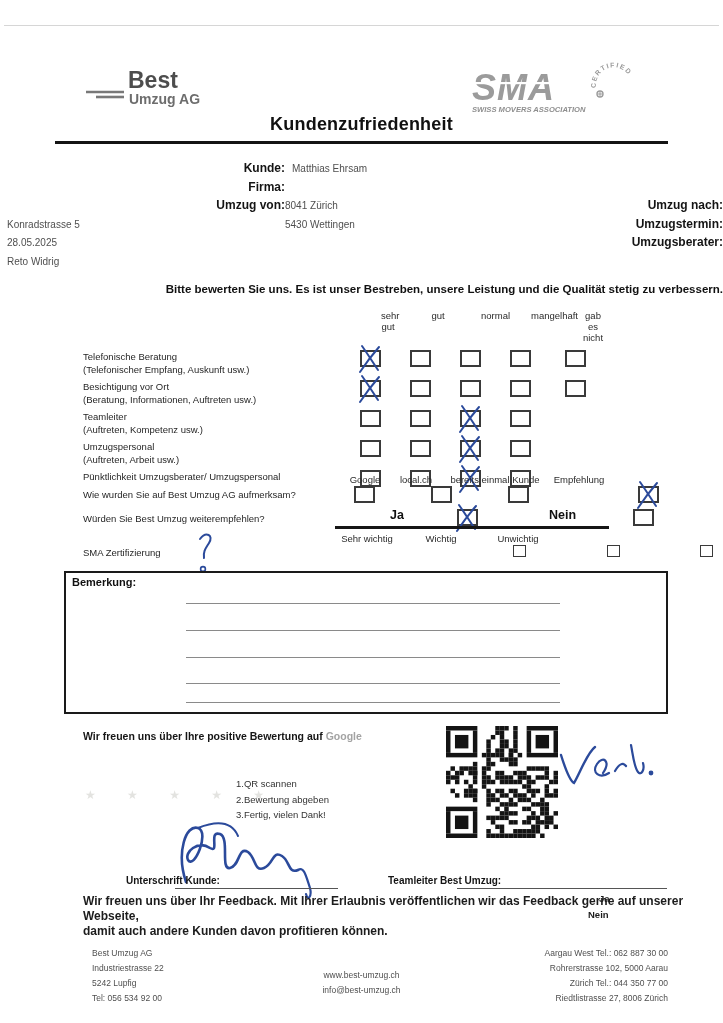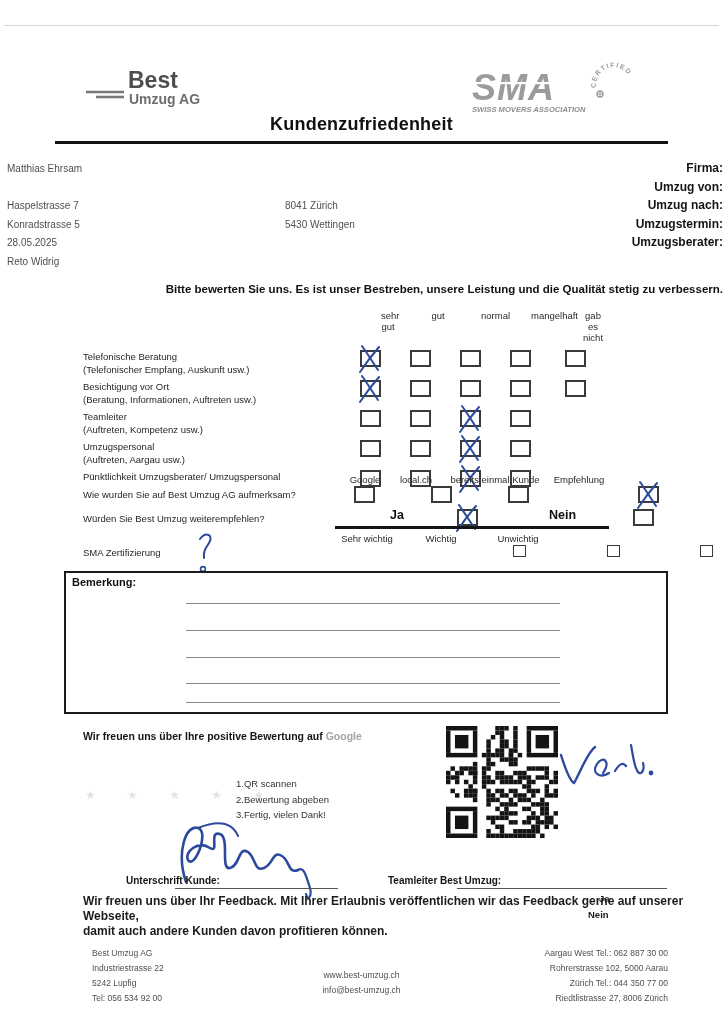--- a/index.html
+++ b/index.html
@@ -101,27 +101,27 @@
       <line x1="132" y1="34" x2="132" y2="38" stroke="#9b9b9b" stroke-width="1"></line>
     </svg>
   </div>
 
   
   <div class="abs title">Kundenzufriedenheit</div>
   <div class="abs title-rule"></div>
 
   
   <div class="abs meta">
+    <div class="lab">Kunde:</div>
     <div class="val">Matthias Ehrsam</div>
     <div class="val2"></div>
     <div class="lab">Firma:</div>
     <div class="val"></div>
     <div class="val2"></div>
     <div class="lab">Umzug von:</div>
-    <div class="val">Haspelstrasse 7</div>
     <div class="val2">8041 Zürich</div>
     <div class="lab">Umzug nach:</div>
     <div class="val">Konradstrasse 5</div>
     <div class="val2">5430 Wettingen</div>
     <div class="lab">Umzugstermin:</div>
     <div class="val">28.05.2025</div>
     <div class="val2"></div>
     <div class="lab">Umzugsberater:</div>
     <div class="val">Reto Widrig</div>
     <div class="val2"></div>
@@ -166,21 +166,21 @@
       <div class="r-cell"><span class="cb"></span></div>
         <div class="r-cell"><span class="cb"></span></div>
         <div class="r-cell"><span class="cb checked"><svg width="28" height="30" class="xm">
               <path d="M4,1 C9,8 14,16 20,25" stroke-width="2" fill="none" stroke="#2b4a9b" stroke-linecap="round"></path>
               <path d="M21,2 C14,10 8,18 2,27" stroke-width="2" fill="none" stroke="#2b4a9b" stroke-linecap="round"></path>
             </svg></span></div>
         <div class="r-cell"><span class="cb"></span></div>
         <div class="r-cell"></div>
     </div>
     <div class="r-row">
-      <div class="r-label"><span>Umzugspersonal</span><br><span>(Auftreten, Aargau usw.)</span></div>
+      <div class="r-label"><span>Umzugspersonal</span><br><span>(Auftreten, Arbeit usw.)</span></div>
       <div class="r-cell"><span class="cb"></span></div>
         <div class="r-cell"><span class="cb"></span></div>
         <div class="r-cell"><span class="cb checked"><svg width="28" height="30" class="xm">
               <path d="M4,1 C9,8 14,16 20,25" stroke-width="2" fill="none" stroke="#2b4a9b" stroke-linecap="round"></path>
               <path d="M21,2 C14,10 8,18 2,27" stroke-width="2" fill="none" stroke="#2b4a9b" stroke-linecap="round"></path>
             </svg></span></div>
         <div class="r-cell"><span class="cb"></span></div>
         <div class="r-cell"></div>
     </div>
     <div class="r-row">

